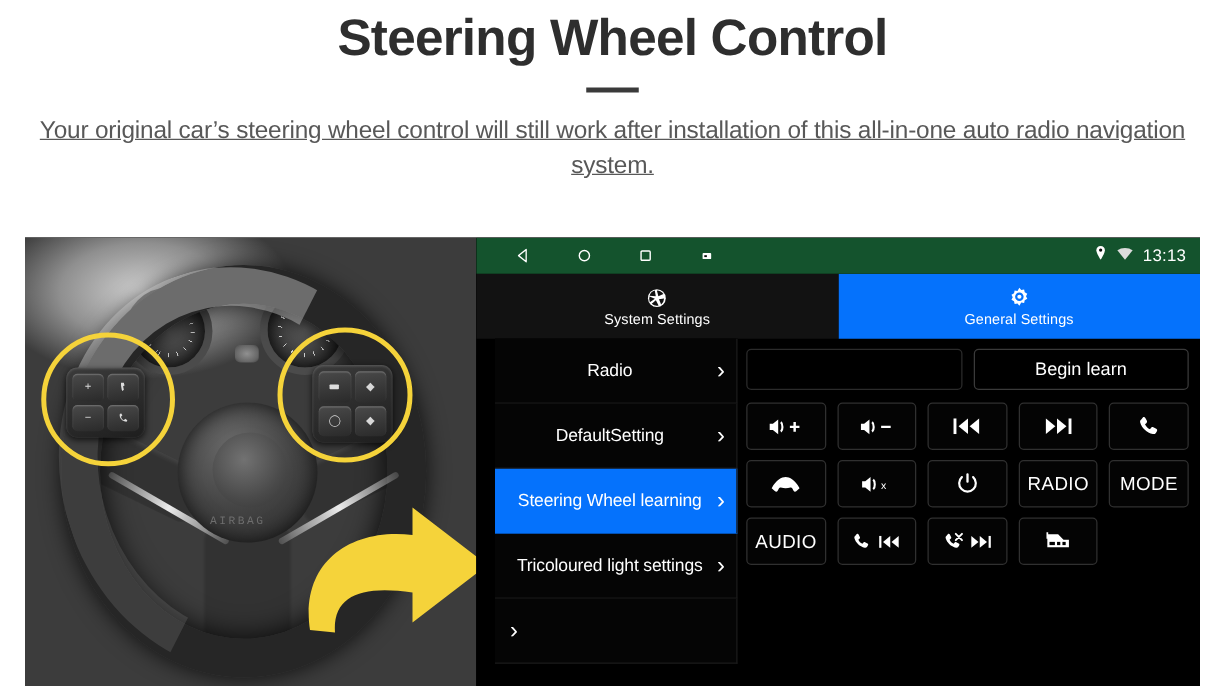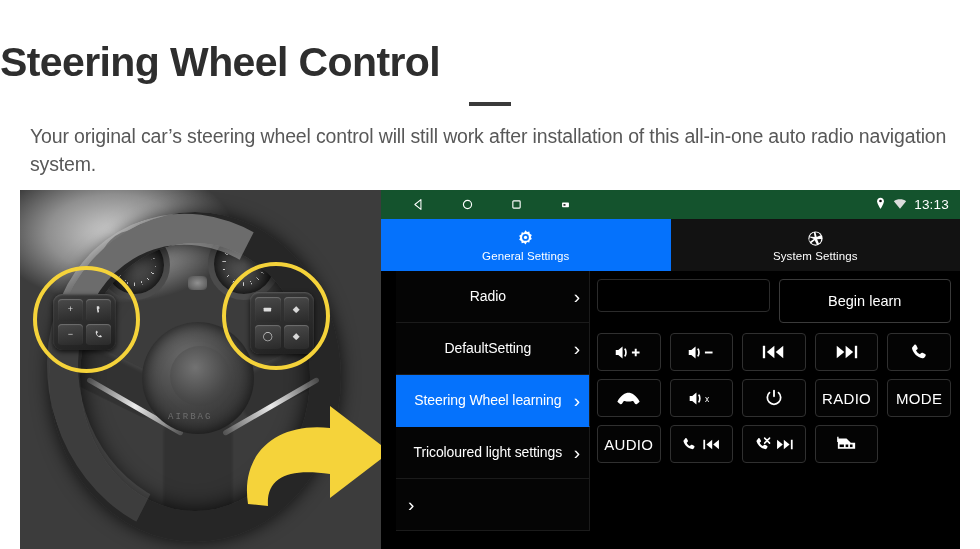--- a/index.html
+++ b/index.html
@@ -6,33 +6,34 @@
   * { margin:0; padding:0; box-sizing:border-box; }
   html, body {
     width:980px; height:549px;
     background:#ffffff;
     font-family:"Liberation Sans", sans-serif;
     overflow:hidden;
   }
   .page { position:relative; width:980px; height:549px; background:#fff; }
 
   
-  .header { width:100%; padding-top:40px; text-align:left; }
+  .header { width:100%; padding-top:8px; text-align:center; }
   .page-title {
     font-size:41px; font-weight:bold; color:#2e2e2e;
     letter-spacing:-0.6px; line-height:1.1;
   }
   .title-rule {
     width:42px; height:4px; background:#3a3a3a;
     margin:17px auto 0;
   }
   .subtitle {
     margin:17px auto 0; width:920px;
     font-size:19.5px; color:#585858; line-height:1.42;
     letter-spacing:-0.15px;
+    text-decoration:underline;
   }
 
   
   .content {
     position:absolute; left:20px; top:190px;
     width:940px; height:359px;
     display:flex; overflow:hidden; background:#000;
   }
 
   
@@ -187,21 +188,21 @@
   }
   .chev { font-size:19px; color:#fff; font-weight:300; line-height:1; }
 
   .panel { flex:1 1 auto; padding:8px 9px 6px 7px; }
   .toprow { display:flex; gap:9px; margin-bottom:10px; }
   .display-box {
     flex:1 1 0; height:33px;
     border:1px solid #2b2b2b; border-radius:4px; background:#000;
   }
   .learn-btn {
-    flex:1 1 0; height:44px;
+    flex:1 1 0; height:33px;
     border:1px solid #3a3a3a; border-radius:4px; background:#000;
     color:#fff; font-size:14.5px;
     display:flex; align-items:center; justify-content:center;
     cursor:pointer; font-family:"Liberation Sans", sans-serif;
   }
   .grid {
     display:grid; grid-template-columns:repeat(5, 1fr);
     gap:8px 9px;
   }
   .gbtn {
@@ -326,40 +327,40 @@
           <span>
             <svg width="14" height="12" viewBox="0 0 16 13">
                 <path d="M1 3.4 C4.6 0.4 11.4 0.4 15 3.4 L8 12 Z" fill="#dcdcdc"></path>
               </svg>
           </span>
           <span class="clock">13:13</span>
         </div>
       </div>
 
       <div class="tabs">
+        <div class="tab">
+          <span class="tab-icon">
+            <svg width="19" height="19" viewBox="0 0 24 24">
+              <circle cx="12" cy="12" r="9" fill="#fff"></circle>
+              <path d="M12 4.2a7.8 7.8 0 0 1 6.6 3.6l-5.1 2.4zM4.6 9.5a7.8 7.8 0 0 1 5.3-5.1l1 5.6zM4.9 16.2a7.8 7.8 0 0 1-.3-5.8l5.4 2.2zM13.7 19.5a7.8 7.8 0 0 1-6.9-1.8l4.2-3.6zM19.3 12.5a7.8 7.8 0 0 1-3 5.9l-2.2-5.3z" fill="#121212"></path>
+              <circle cx="12" cy="12" r="1.8" fill="#fff"></circle>
+            </svg>
+          </span>
+          <span class="tab-label">System Settings</span>
+        </div>
         <div class="tab active">
           <span class="tab-icon">
             <svg width="19" height="19" viewBox="0 0 24 24">
               <path fill="#fff" d="M12 1.6l1.9 2.2 2.9-.6.6 2.9 2.6 1.4-1.3 2.6 1.3 2.6-2.6 1.4-.6 2.9-2.9-.6L12 19.6l-1.9-2.2-2.9.6-.6-2.9L4 13.7l1.3-2.6L4 8.5l2.6-1.4.6-2.9 2.9.6z"></path>
               <circle cx="12" cy="10.6" r="4.3" fill="#0572FC"></circle>
               <circle cx="12" cy="10.6" r="2.1" fill="#fff"></circle>
             </svg>
           </span>
           <span class="tab-label">General Settings</span>
         </div>
-        <div class="tab">
-          <span class="tab-icon">
-            <svg width="19" height="19" viewBox="0 0 24 24">
-              <circle cx="12" cy="12" r="9" fill="#fff"></circle>
-              <path d="M12 4.2a7.8 7.8 0 0 1 6.6 3.6l-5.1 2.4zM4.6 9.5a7.8 7.8 0 0 1 5.3-5.1l1 5.6zM4.9 16.2a7.8 7.8 0 0 1-.3-5.8l5.4 2.2zM13.7 19.5a7.8 7.8 0 0 1-6.9-1.8l4.2-3.6zM19.3 12.5a7.8 7.8 0 0 1-3 5.9l-2.2-5.3z" fill="#121212"></path>
-              <circle cx="12" cy="12" r="1.8" fill="#fff"></circle>
-            </svg>
-          </span>
-          <span class="tab-label">System Settings</span>
-        </div>
       </div>
 
       <div class="body">
 
         <div class="menu">
           <div class="menu-item">
             <span class="menu-label">Radio</span>
             <span class="chev">›</span>
           </div>
           <div class="menu-item">

